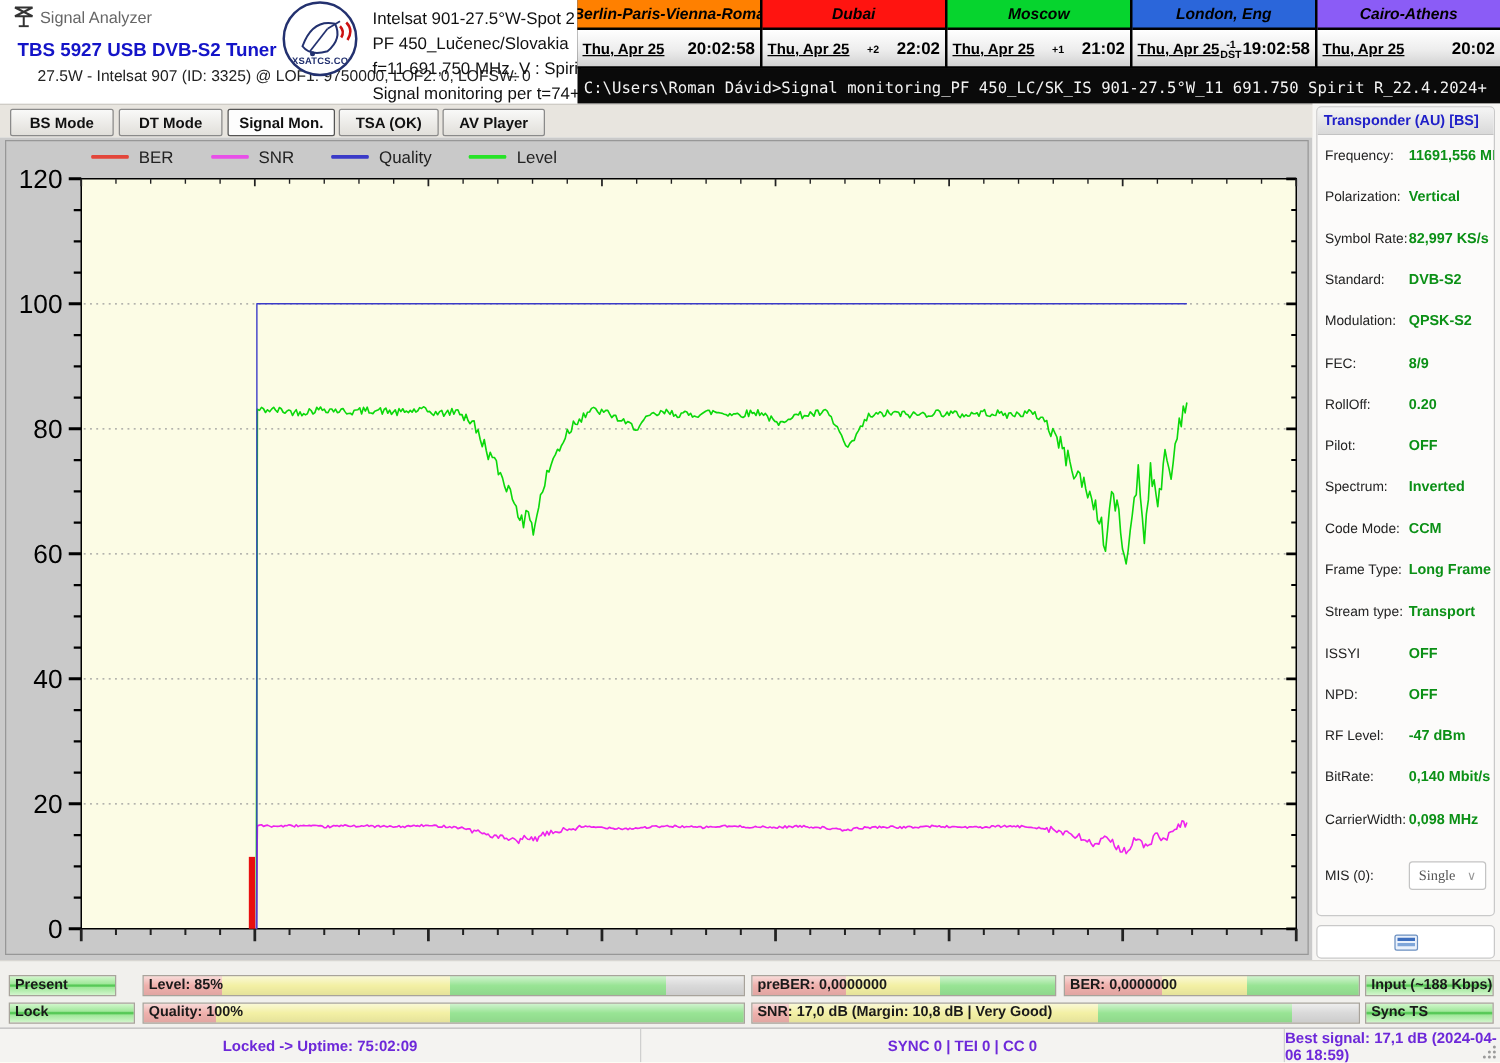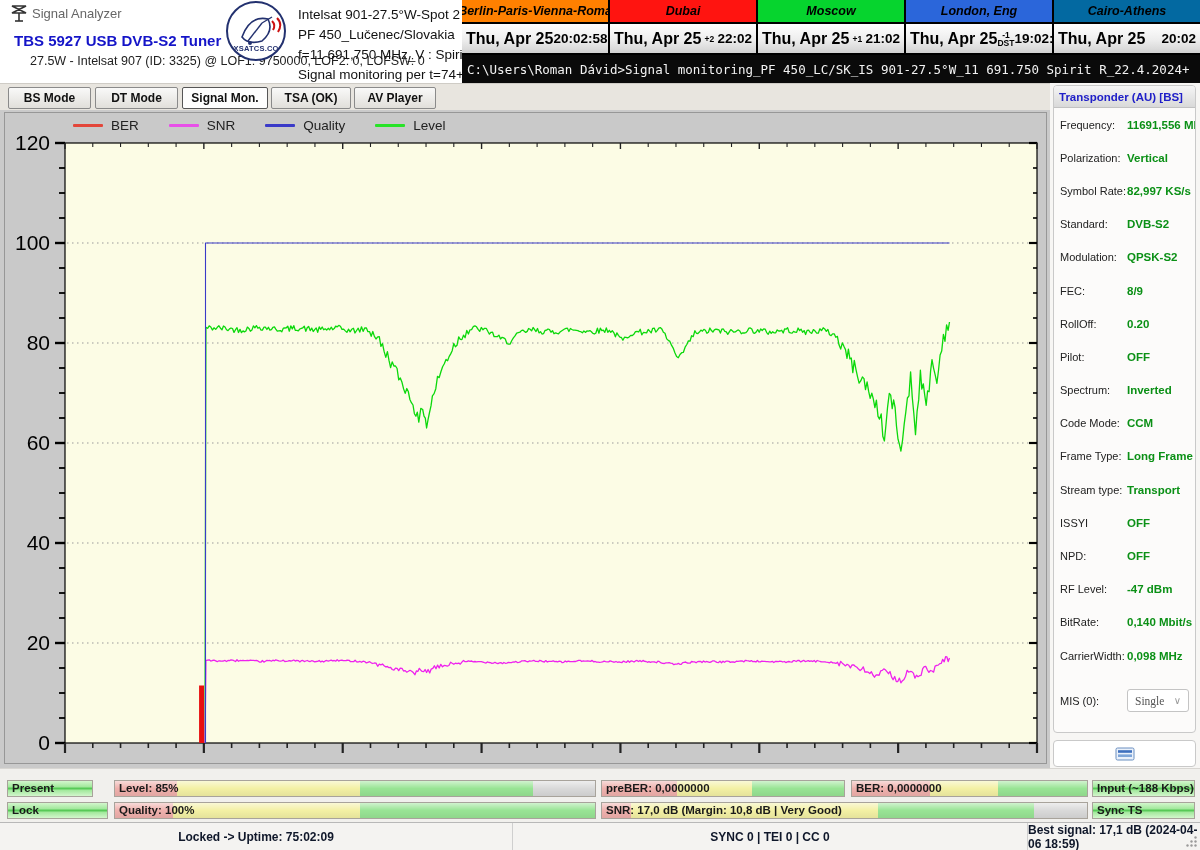--- a/index.html
+++ b/index.html
@@ -17,21 +17,21 @@
   .info-block{position:absolute;left:298px;top:5px;font-size:13.5px;color:#111;line-height:20px;white-space:nowrap;}
   
   .clocks{position:absolute;left:462px;top:0;width:738px;height:55px;background:#000;display:flex;
     border-bottom:2px solid #000;box-sizing:border-box;}
   .clock{flex:1;display:flex;flex-direction:column;border-left:2px solid #000;min-width:0;}
   .clock:first-child{border-left:none;}
   .clock-h{height:22px;border-bottom:2px solid #000;display:flex;align-items:center;justify-content:center;
     font-size:12.5px;font-weight:bold;font-style:italic;color:#000;overflow:hidden;white-space:nowrap;}
   .clock-b{flex:1;background:linear-gradient(180deg,#FFFFFF 0%,#EDEDED 55%,#D2D2D2 100%);
     display:flex;align-items:center;justify-content:space-between;padding:0 4px;white-space:nowrap;}
-  .cdate{font-size:16px;font-weight:bold;color:#000;}
+  .cdate{font-size:12px;font-weight:bold;color:#000;text-decoration:underline;}
   .coff{display:inline-flex;flex-direction:column;align-items:center;font-size:8.5px;line-height:8px;font-weight:bold;color:#000;}
   .ctime{font-size:13.5px;font-weight:bold;color:#000;}
   
   .terminal{position:absolute;left:462px;top:55px;width:738px;height:28px;background:#0A0A0A;
     display:flex;align-items:center;box-sizing:border-box;padding-left:5px;}
   .terminal span{font-family:"DejaVu Sans Mono",monospace;font-size:12.5px;color:#F2F2F2;white-space:nowrap;}
   
   .tabbar{position:absolute;left:0;top:83px;width:1200px;height:27px;background:#E8E5DF;border-top:1px solid #CFCCC6;box-sizing:border-box;}
   .tab{position:absolute;top:3px;height:22px;background:linear-gradient(180deg,#F9F9F8,#E1DFDA);
     border:1px solid #8A8A8A;border-radius:2px;box-sizing:border-box;
@@ -65,21 +65,21 @@
   .gbox,.bar{position:absolute;height:17px;border:1px solid #A8A39B;box-sizing:border-box;
     font-size:11.5px;font-weight:bold;color:#1A1A1A;line-height:15px;white-space:nowrap;overflow:hidden;}
   .gbox{background:linear-gradient(180deg,#D3F6CD 0%,#A0E89A 40%,#57C957 47%,#57C957 53%,#A0E89A 60%,#D3F6CD 100%);}
   .gbox span,.bar span{position:relative;z-index:2;padding-left:4px;}
   .bar::after{content:"";position:absolute;left:0;top:0;right:0;bottom:0;z-index:1;
     background:linear-gradient(180deg,rgba(255,255,255,.55) 0%,rgba(255,255,255,0) 50%,rgba(0,0,0,.06) 100%);}
   .row1{top:11px;}.row2{top:33px;}
   
   .statusbar{position:absolute;left:0;top:822px;width:1200px;height:28px;background:#F4F3F1;border-top:1px solid #B8B8B8;box-sizing:border-box;}
   .sb-cell{position:absolute;top:0;height:27px;display:flex;align-items:center;justify-content:center;
-    font-size:12px;font-weight:bold;color:#0f172a;border-left:1px solid #CFCFCF;box-sizing:border-box;}
+    font-size:12px;font-weight:bold;color:#6d28d9;border-left:1px solid #CFCFCF;box-sizing:border-box;}
   .sb-cell:first-child{border-left:none;}
   .grip{position:absolute;right:2px;bottom:2px;width:13px;height:13px;}
 </style>
 </head>
 <body>
 
 <div class="screen">
 
   <div class="titlebar">
     <svg class="app-icon" viewBox="0 0 18 18">
@@ -153,21 +153,21 @@
       <div class="clock-b">
         <span class="cdate">Thu, Apr 25</span>
         <span class="coff">
             <b>-1</b>
             <i style="font-style:normal;">DST</i>
           </span>
         <span class="ctime">19:02:58</span>
       </div>
     </div>
     <div class="clock">
-      <div class="clock-h" style="background: #0369a1;">
+      <div class="clock-h" style="background: #8b5cf6;">
           <span>Cairo-Athens</span>
         </div>
       <div class="clock-b">
         <span class="cdate">Thu, Apr 25</span>
         <span class="ctime">20:02</span>
       </div>
     </div>
   </div>
 
   <div class="terminal">

